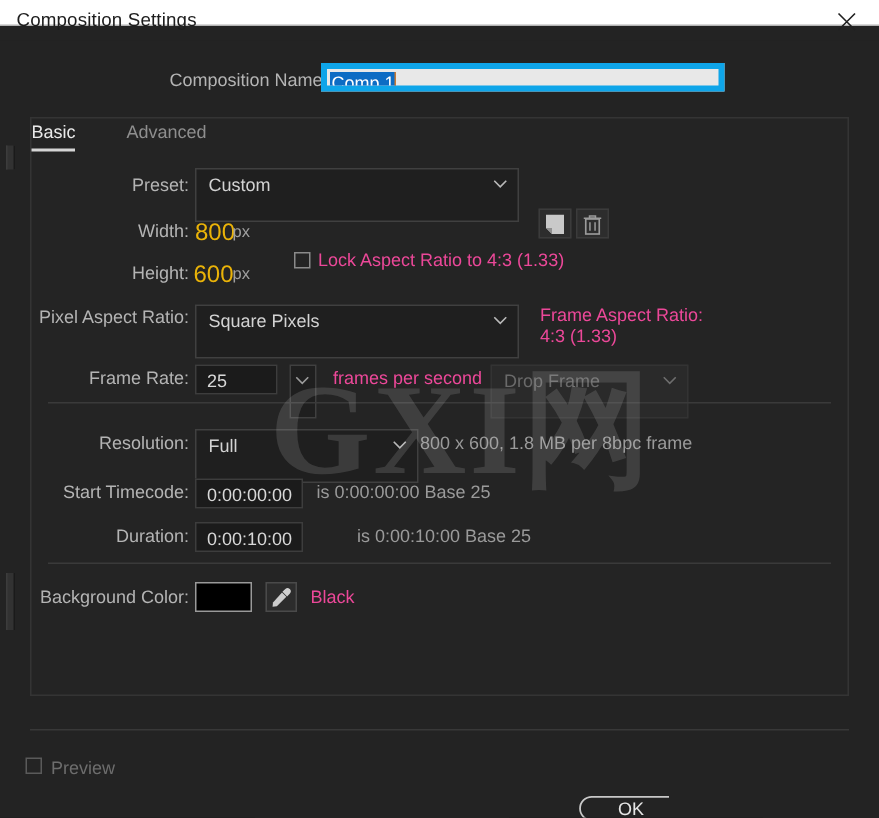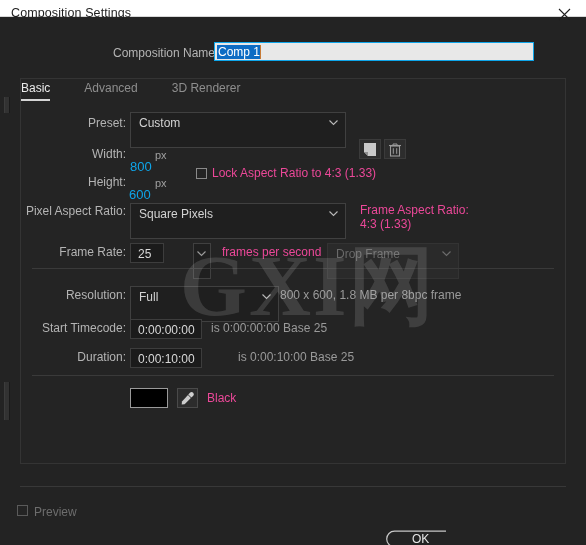--- a/index.html
+++ b/index.html
@@ -80,24 +80,24 @@
     position: absolute;
     left: 113px;
     top: 4px;
     font-size: 12px;
     color: #b4b4b4;
   }
   .compname-field {
     position: absolute;
     left: 214px;
     top: 0px;
-    width: 320px;
+    width: 269px;
     height: 19px;
     background: #e8e8e8;
-    border: 1px solid #0ea5e9;
+    border: 4px solid #0ea5e9;
     box-sizing: border-box;
     cursor: text;
     overflow: hidden;
   }
   .compname-value {
     position: absolute;
     left: 2px;
     top: 2px;
     font-size: 12px;
     color: #ffffff;
@@ -164,25 +164,24 @@
     white-space: nowrap;
   }
   .static-text {
     position: absolute;
     font-size: 12px;
     color: #ec4899;
     white-space: nowrap;
   }
   .hot-text {
     position: absolute;
-    font-size: 13px;
-    color: #0ea5e9;
+    font-size: 16px;
+    color: #eab308;
     white-space: nowrap;
     cursor: ew-resize;
-    margin-top: 12px;
   }
   .unit-text {
     position: absolute;
     font-size: 11px;
     color: #a0a0a0;
     white-space: nowrap;
   }
 
   
   .select {
@@ -370,23 +369,20 @@
 
     <div class="group-panel"></div>
 
     <div class="tabs">
       <div class="tab active">
         <span>Basic</span>
       </div>
       <div class="tab">
         <span>Advanced</span>
       </div>
-      <div class="tab">
-        <span>3D Renderer</span>
-      </div>
     </div>
 
     <div class="row-label" style="left:40px; top:89px; width:86px;">Preset:</div>
     <div class="select" style="left:130px; top:85px; width:216px;">
       <span class="sel-text">Custom</span>
       <svg class="chev" width="9" height="6" viewBox="0 0 9 6">
         <path d="M0.5 0.5 L4.5 4.5 L8.5 0.5" stroke="#b9b9b9" stroke-width="1.1" fill="none"></path>
       </svg>
     </div>
     <div class="icon-btn" style="left:359px; top:112px;">
@@ -419,21 +415,21 @@
     <div class="select" style="left:130px; top:176px; width:216px;">
       <span class="sel-text">Square Pixels</span>
       <svg class="chev" width="9" height="6" viewBox="0 0 9 6">
         <path d="M0.5 0.5 L4.5 4.5 L8.5 0.5" stroke="#b9b9b9" stroke-width="1.1" fill="none"></path>
       </svg>
     </div>
     <div class="static-text" style="left:360px; top:176px;">Frame Aspect Ratio:</div>
     <div class="static-text" style="left:360px; top:190px;">4:3 (1.33)</div>
 
     <div class="row-label" style="left:40px; top:218px; width:86px;">Frame Rate:</div>
-    <div class="textinput" style="left:130px; top:216px; width:34px;text-align:center;">
+    <div class="textinput" style="left:130px; top:216px; width:55px;text-align:center;">
       <span class="val">25</span>
     </div>
     <div class="select" style="left:193px; top:216px; width:18px;">
       <svg class="chev" style="right:4px;" width="9" height="6" viewBox="0 0 9 6">
         <path d="M0.5 0.5 L4.5 4.5 L8.5 0.5" stroke="#9c9c9c" stroke-width="1.1" fill="none"></path>
       </svg>
     </div>
     <div class="static-text" style="left:222px; top:218px;">frames per second</div>
     <div class="select disabled" style="left:327px; top:216px; width:132px;">
       <span class="sel-text">Drop Frame</span>
@@ -460,20 +456,21 @@
     <div class="static-text" style="left:211px; top:294px; color:#9a9a9a;">is 0:00:00:00  Base 25</div>
 
     <div class="row-label" style="left:40px; top:323px; width:86px;">Duration:</div>
     <div class="textinput" style="left:130px; top:321px; width:72px;">
       <span class="val">0:00:10:00</span>
     </div>
     <div class="static-text" style="left:211px; top:323px; color:#9a9a9a;padding-left:27px;">is 0:00:10:00  Base 25</div>
 
     <div class="separator" style="left:32px; top:348px; width:522px;"></div>
 
+    <div class="row-label" style="left:14px; top:364px; width:112px;">Background Color:</div>
     <div class="swatch" style="left:130px; top:361px;"></div>
     <div class="eyedrop-btn" style="left:177px; top:361px;">
       <svg width="15" height="15" viewBox="0 0 15 15" style="position:absolute;left:2px;top:2px;">
         <path d="M10.2 1.6 a2.2 2.2 0 0 1 3.1 3.1 L11.4 6.6 L8.3 3.5 Z" fill="#d0d0d0"></path>
         <path d="M8.0 4.0 L10.9 6.9 L4.6 13.2 L1.7 13.5 L2.0 10.6 Z" fill="#cccccc"></path>
       </svg>
     </div>
     <div class="static-text" style="left:207px; top:364px;">Black</div>
 
     <div class="footer-sep"></div>

